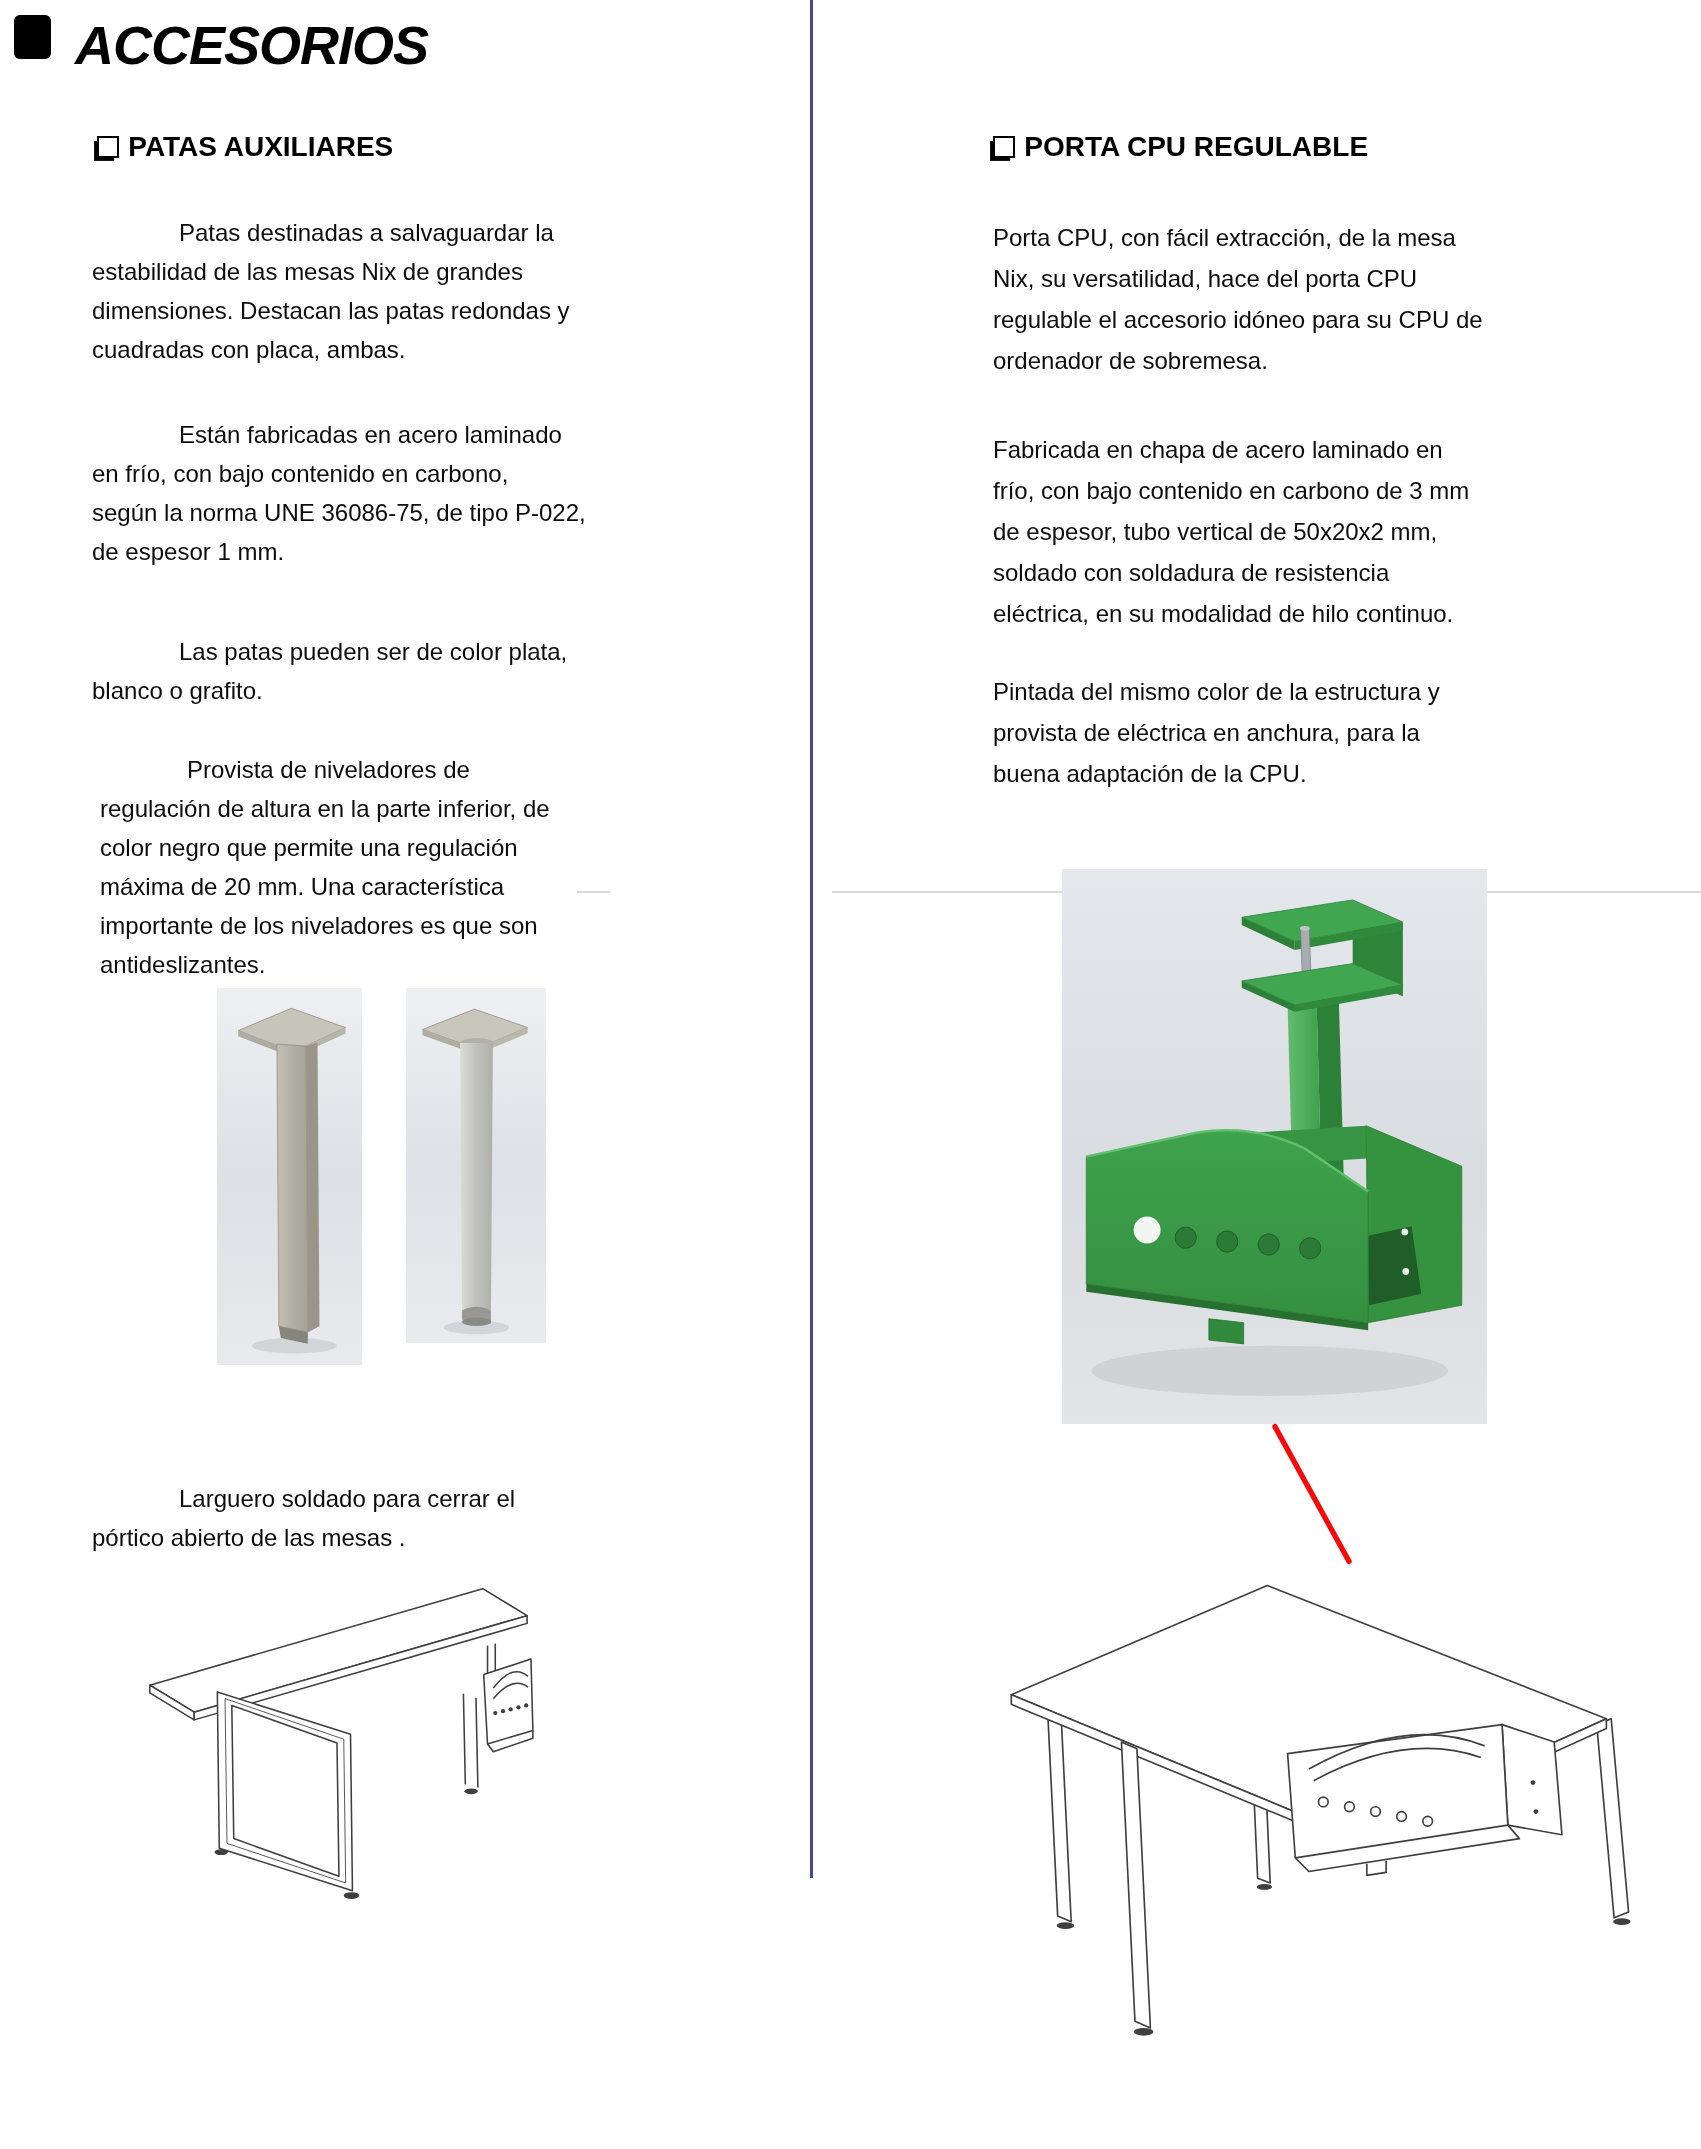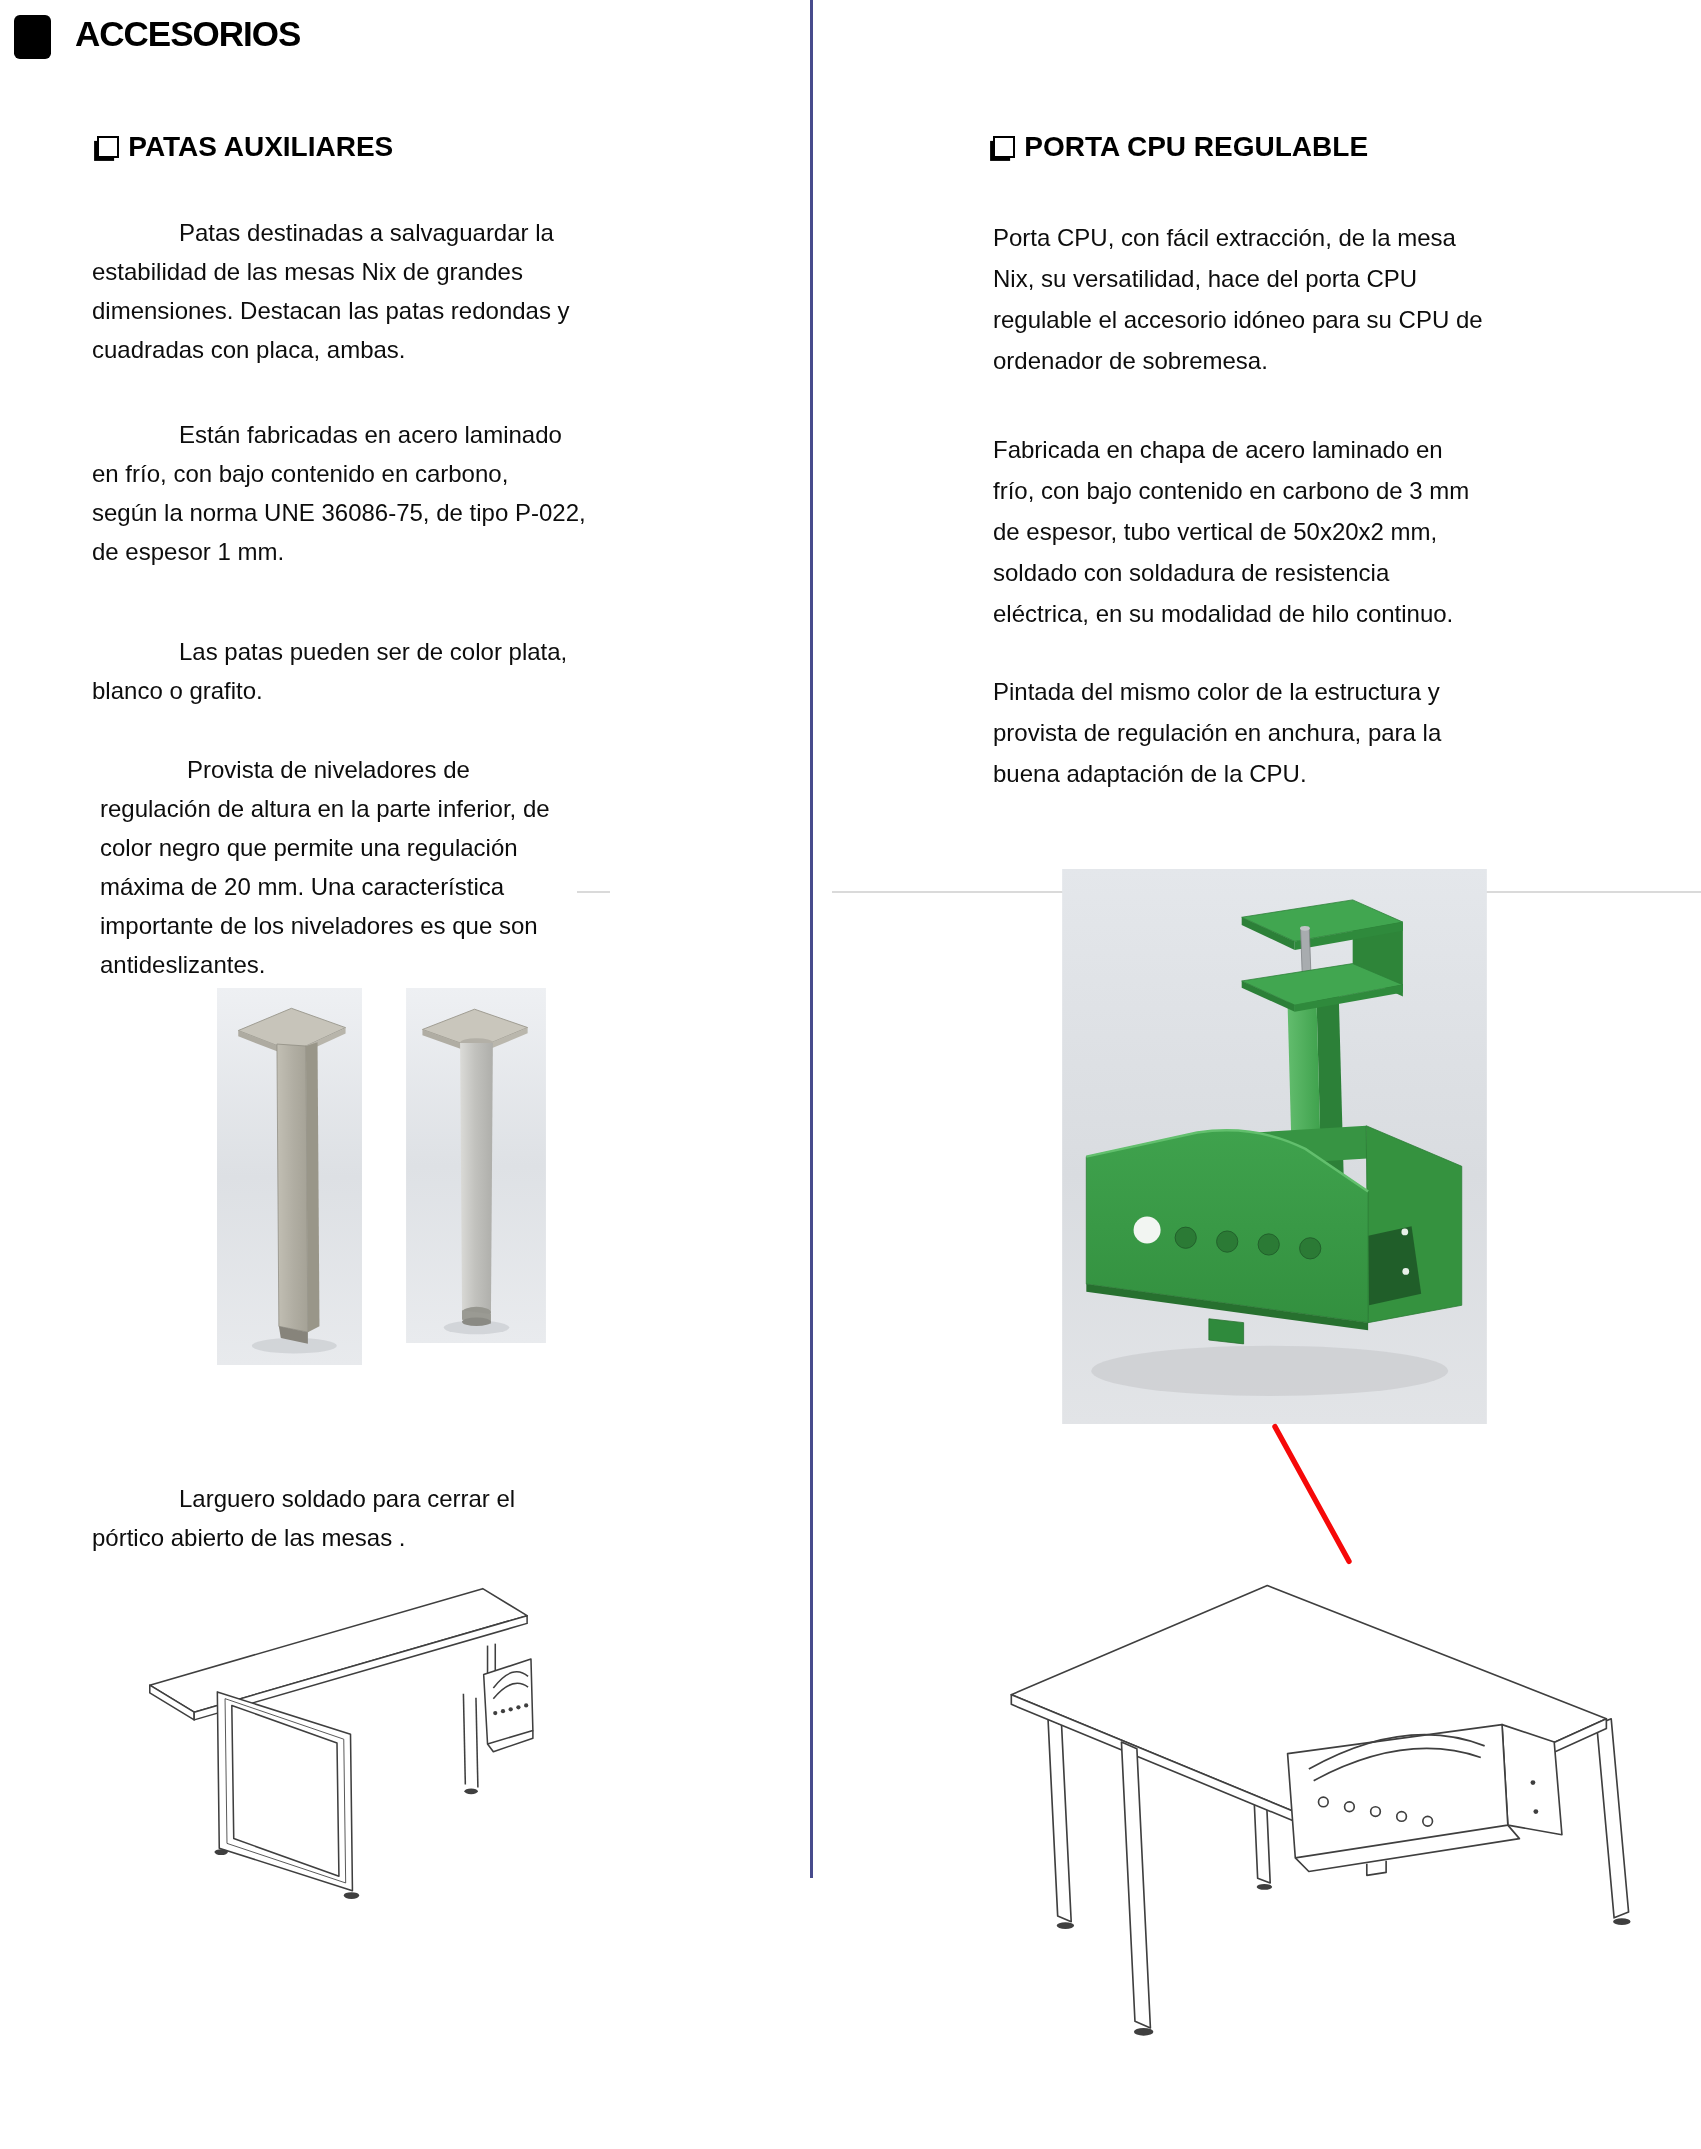--- a/index.html
+++ b/index.html
@@ -7,25 +7,26 @@
     position:relative;
     width:1701px;
     height:2149px;
     background:#ffffff;
     font-family:"Liberation Sans", sans-serif;
     color:#111111;
     overflow:hidden;
   }
   .abs{position:absolute;}
   .page-title{
-    font-size:35px;
+    font-size:54px;
     font-weight:700;
     letter-spacing:-1px;
     color:#000;
     white-space:nowrap;
+    font-style:italic;
   }
   .header-square{
     width:37px;height:44px;
     background:#000;
     border-radius:5.8px;
   }
   .divider{
     width:2.9px;
     background:#474b8c;
   }
@@ -179,21 +180,21 @@
   <p class="doc rcol abs" style="left:993px;top:217px;width:637px;">Porta CPU, con fácil extracción, de la mesa
 Nix, su versatilidad, hace del porta CPU
 regulable el accesorio idóneo para su CPU de
 ordenador de sobremesa.</p>
   <p class="doc rcol abs" style="left:993px;top:429px;width:637px;">Fabricada en chapa de acero laminado en
 frío, con bajo contenido en carbono de 3 mm
 de espesor, tubo vertical de 50x20x2 mm,
 soldado con soldadura de resistencia
 eléctrica, en su modalidad de hilo continuo.</p>
   <p class="doc rcol abs" style="left:993px;top:671px;width:637px;">Pintada del mismo color de la estructura y
-provista de regulación en anchura, para la
+provista de eléctrica en anchura, para la
 buena adaptación de la CPU.</p>
 
   <svg class="abs fig" style="left:1062px;top:869px;" width="425" height="555" viewBox="0 0 440 575">
     <defs>
       <linearGradient id="bgC" x1="0" y1="0" x2="0" y2="1">
         <stop offset="0" stop-color="#e4e7eb"></stop>
           <stop offset="0.55" stop-color="#d9dce0"></stop>
           <stop offset="1" stop-color="#e2e4e7"></stop>
       </linearGradient>
       <linearGradient id="tubeG" x1="0" y1="0" x2="1" y2="0">

